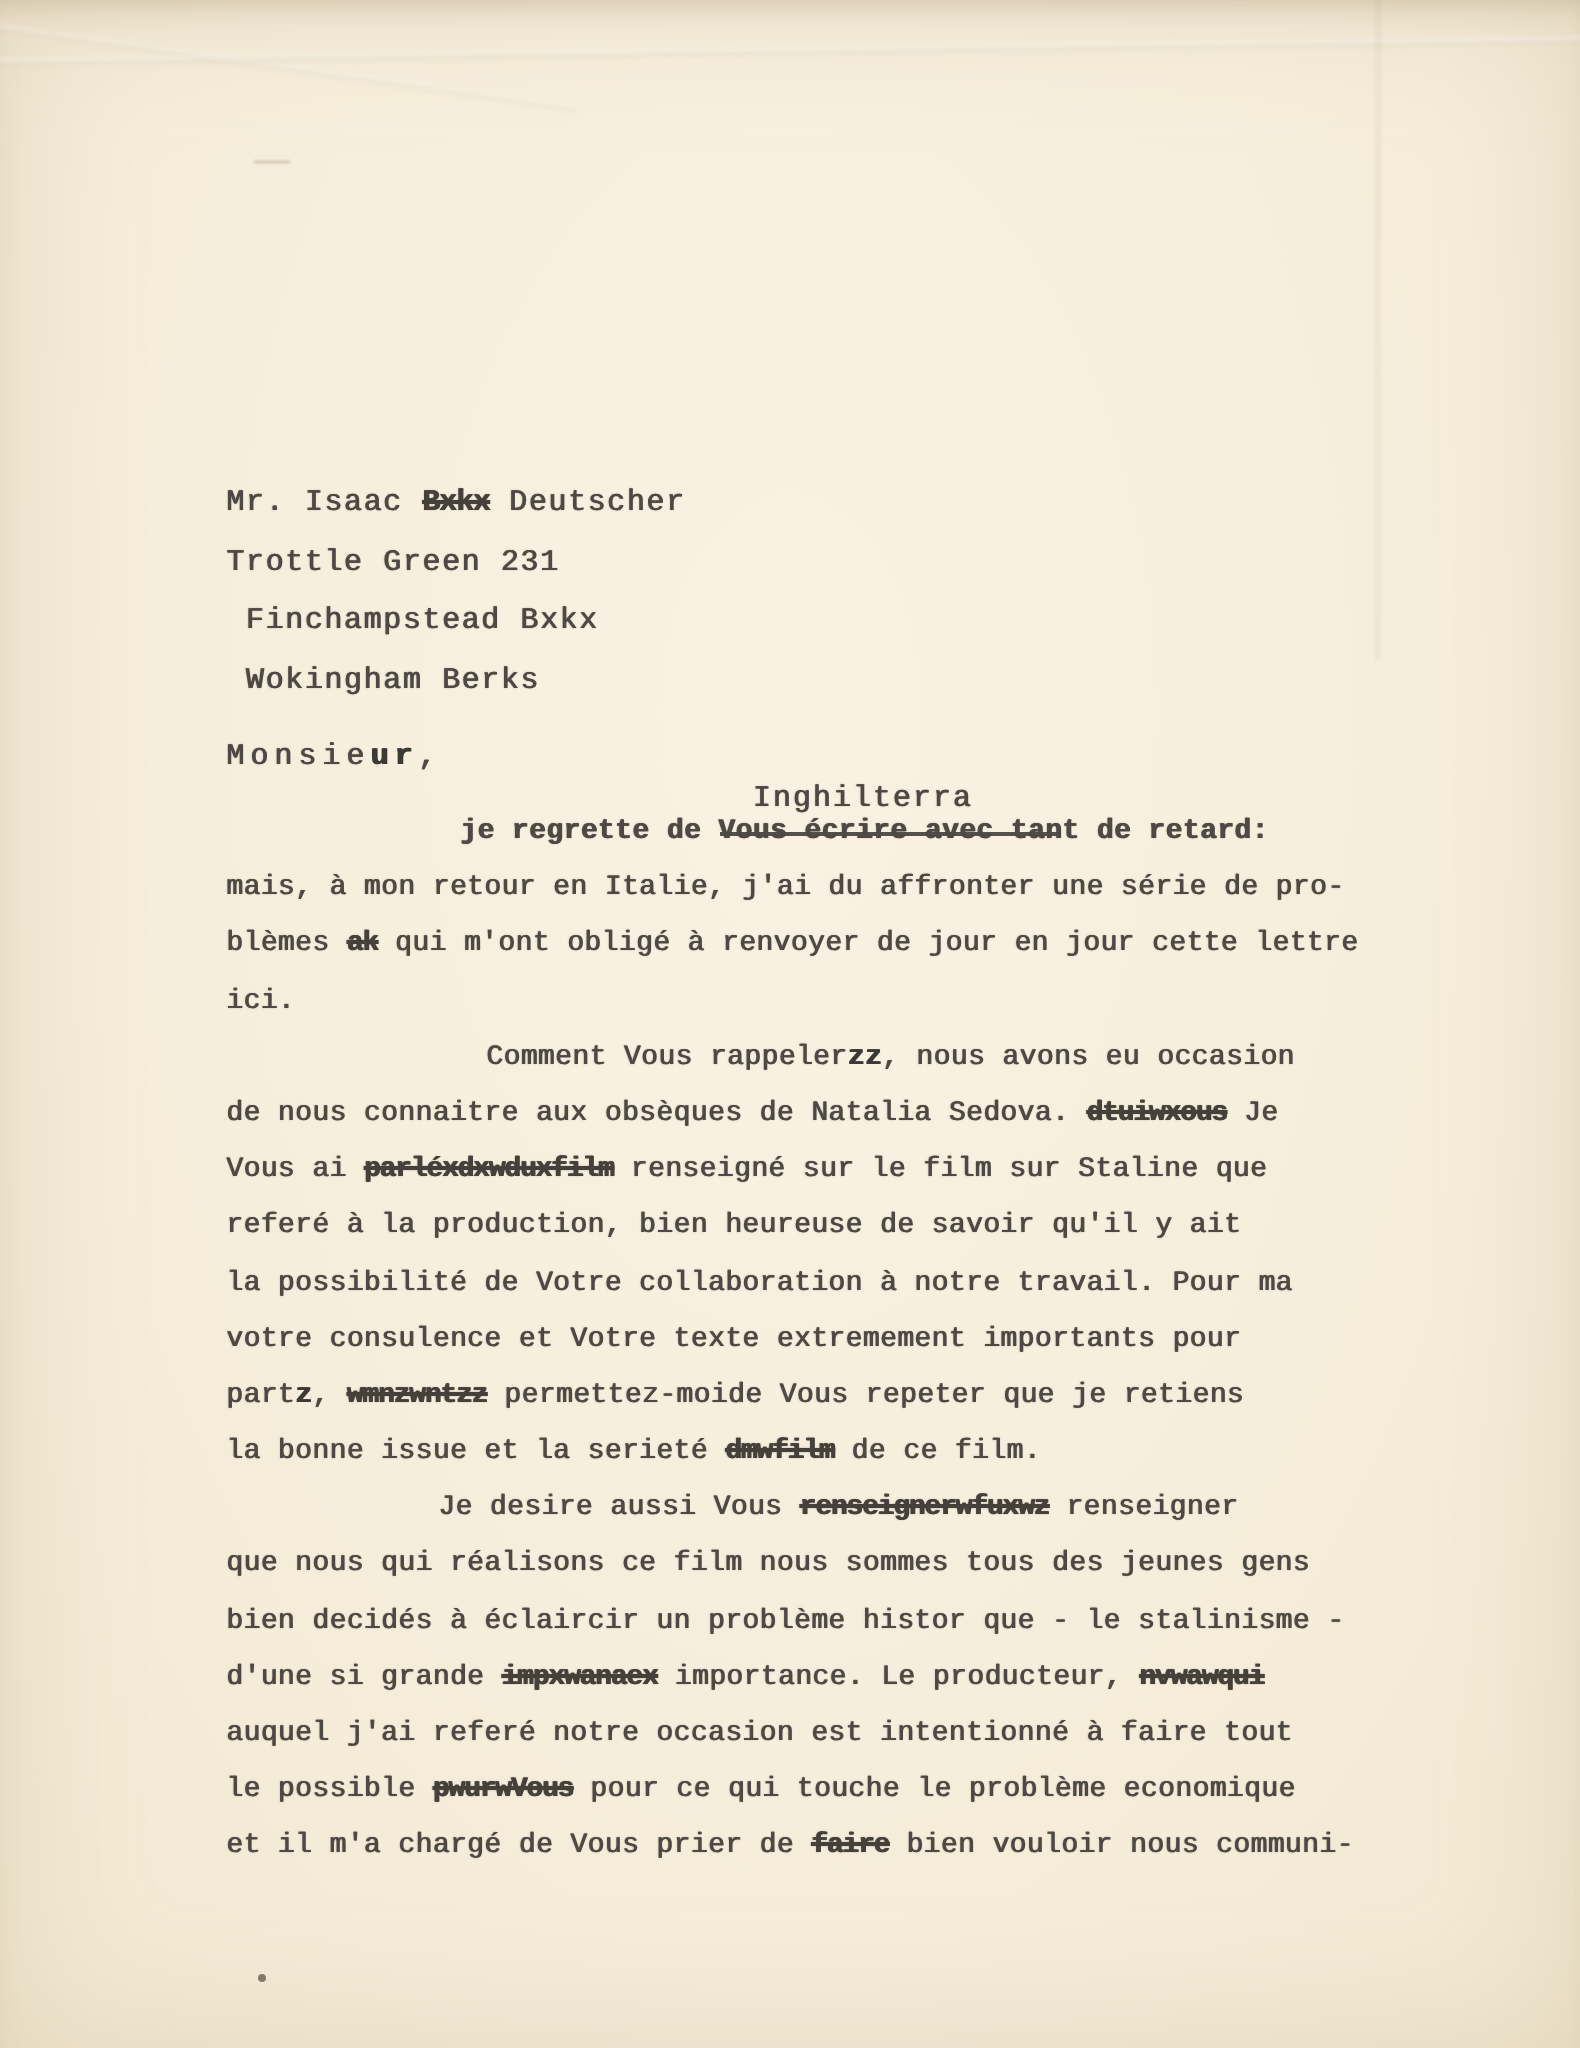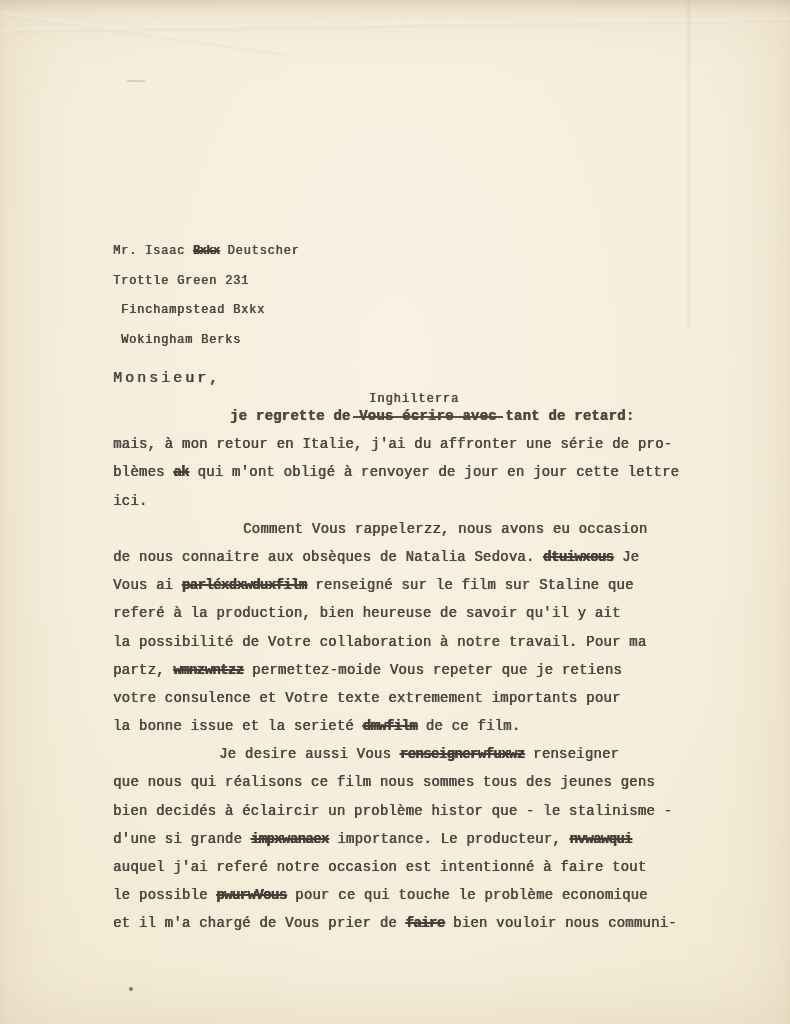--- a/index.html
+++ b/index.html
@@ -20,35 +20,35 @@
     transform:rotate(8deg);filter:blur(1.2px);}
   .crease-right{left:688px;top:0;width:2px;height:330px;
     background:rgba(170,150,118,0.15);filter:blur(1px);}
   .speck-dash{position:absolute;left:127px;top:80px;width:18px;height:2px;
     background:rgba(150,130,100,0.28);filter:blur(0.4px);}
   .speck-dot{position:absolute;left:129px;top:987px;width:4px;height:4px;border-radius:50%;
     background:rgba(70,62,52,0.65);}
 
   .typed{ text-shadow:0.5px 0 0 currentColor, 0 0 1px rgba(78,73,67,0.35); }
 
-  .addr{position:absolute;left:113px;top:178px;font-size:12px;line-height:29.5px;letter-spacing:0.8px;white-space:pre;}
+  .addr{position:absolute;left:113px;top:178px;font-size:15px;line-height:29.5px;letter-spacing:0.8px;white-space:pre;}
   .country-line{position:relative;left:208px;display:inline-block;
     padding:0 44px 2px 16px;border-bottom:2px solid #54504a;letter-spacing:1px;}
 
   .salutation{position:absolute;left:113px;top:370px;font-size:15px;letter-spacing:3px;white-space:pre;}
 
   .body-text{position:absolute;left:113px;top:402px;width:620px;font-size:14px;line-height:28.2px;letter-spacing:0.2px;}
   .body-line{white-space:pre;height:28.2px;}
   .ind1{padding-left:117px;font-weight:bold;}
   .ind2{padding-left:130px;}
   .ind3{padding-left:106px;}
 
   .xout{ text-decoration:line-through;text-decoration-thickness:2.2px;
     font-weight:bold;letter-spacing:-0.6px;color:#45403a;}
-  .bseg{ font-weight:normal;color:#3d3933;text-shadow:0.7px 0 0 currentColor;}
+  .bseg{ font-weight:bold;color:#3d3933;text-shadow:0.7px 0 0 currentColor;}
 
   .watermark{position:absolute;left:262px;top:450px;display:flex;align-items:center;gap:13px;
     pointer-events:none;filter:blur(0.35px);z-index:5;}
   .wm-col{color:rgba(255,252,244,0.62);}
   .wm-logo{width:58px;height:58px;border:5px solid rgba(255,252,244,0.62);border-radius:16px;
     display:flex;align-items:center;justify-content:center;
     box-shadow:0 0 0 1px rgba(186,172,142,0.25), inset 0 0 0 1px rgba(186,172,142,0.25);}
   .wm-circle{width:34px;height:34px;border:4px solid rgba(255,252,244,0.62);border-radius:50%;
     display:flex;align-items:center;justify-content:center;
     box-shadow:0 0 0 1px rgba(186,172,142,0.2), inset 0 0 0 1px rgba(186,172,142,0.2);}
@@ -84,22 +84,22 @@
   <div class="body-text typed" id="body-text">
       <div class="body-line ind1"><span class="seg">je regrette de Vous écrire avec tant de retard:</span></div>
       <div class="body-line"><span class="seg">mais, à mon retour en Italie, j'ai du affronter une série de pro-</span></div>
       <div class="body-line"><span class="seg">blèmes </span><span class="seg xout">ak</span><span class="seg"> qui m'ont obligé à renvoyer de jour en jour cette lettre</span></div>
       <div class="body-line"><span class="seg">ici.</span></div>
       <div class="body-line ind2"><span class="seg">Comment Vous rappeler</span><span class="seg bseg">zz</span><span class="seg">, nous avons eu occasion</span></div>
       <div class="body-line"><span class="seg">de nous connaitre aux obsèques de Natalia Sedova. </span><span class="seg xout">dtuiwxous</span><span class="seg"> Je</span></div>
       <div class="body-line"><span class="seg">Vous ai </span><span class="seg xout">parléxdxwduxfilm</span><span class="seg"> renseigné sur le film sur Staline que</span></div>
       <div class="body-line"><span class="seg">referé à la production, bien heureuse de savoir qu'il y ait</span></div>
       <div class="body-line"><span class="seg">la possibilité de Votre collaboration à notre travail. Pour ma</span></div>
+      <div class="body-line"><span class="seg">votre consulence et Votre texte extremement importants pour</span></div>
       <div class="body-line"><span class="seg">part</span><span class="seg bseg">z</span><span class="seg">, </span><span class="seg xout">wmnzwntzz</span><span class="seg"> permettez-moide Vous repeter que je retiens</span></div>
-      <div class="body-line"><span class="seg">votre consulence et Votre texte extremement importants pour</span></div>
       <div class="body-line"><span class="seg">la bonne issue et la serieté </span><span class="seg xout">dmwfilm</span><span class="seg"> de ce film.</span></div>
       <div class="body-line ind3"><span class="seg">Je desire aussi Vous </span><span class="seg xout">renseignerwfuxwz</span><span class="seg"> renseigner</span></div>
       <div class="body-line"><span class="seg">que nous qui réalisons ce film nous sommes tous des jeunes gens</span></div>
       <div class="body-line"><span class="seg">bien decidés à éclaircir un problème histor que - le stalinisme -</span></div>
       <div class="body-line"><span class="seg">d'une si grande </span><span class="seg xout">impxwanaex</span><span class="seg"> importance. Le producteur, </span><span class="seg xout">nvwawqui</span></div>
       <div class="body-line"><span class="seg">auquel j'ai referé notre occasion est intentionné à faire tout</span></div>
       <div class="body-line"><span class="seg">le possible </span><span class="seg xout">pwurwVous</span><span class="seg"> pour ce qui touche le problème economique</span></div>
       <div class="body-line"><span class="seg">et il m'a chargé de Vous prier de </span><span class="seg xout">faire</span><span class="seg"> bien vouloir nous communi-</span></div>
     </div>
 

